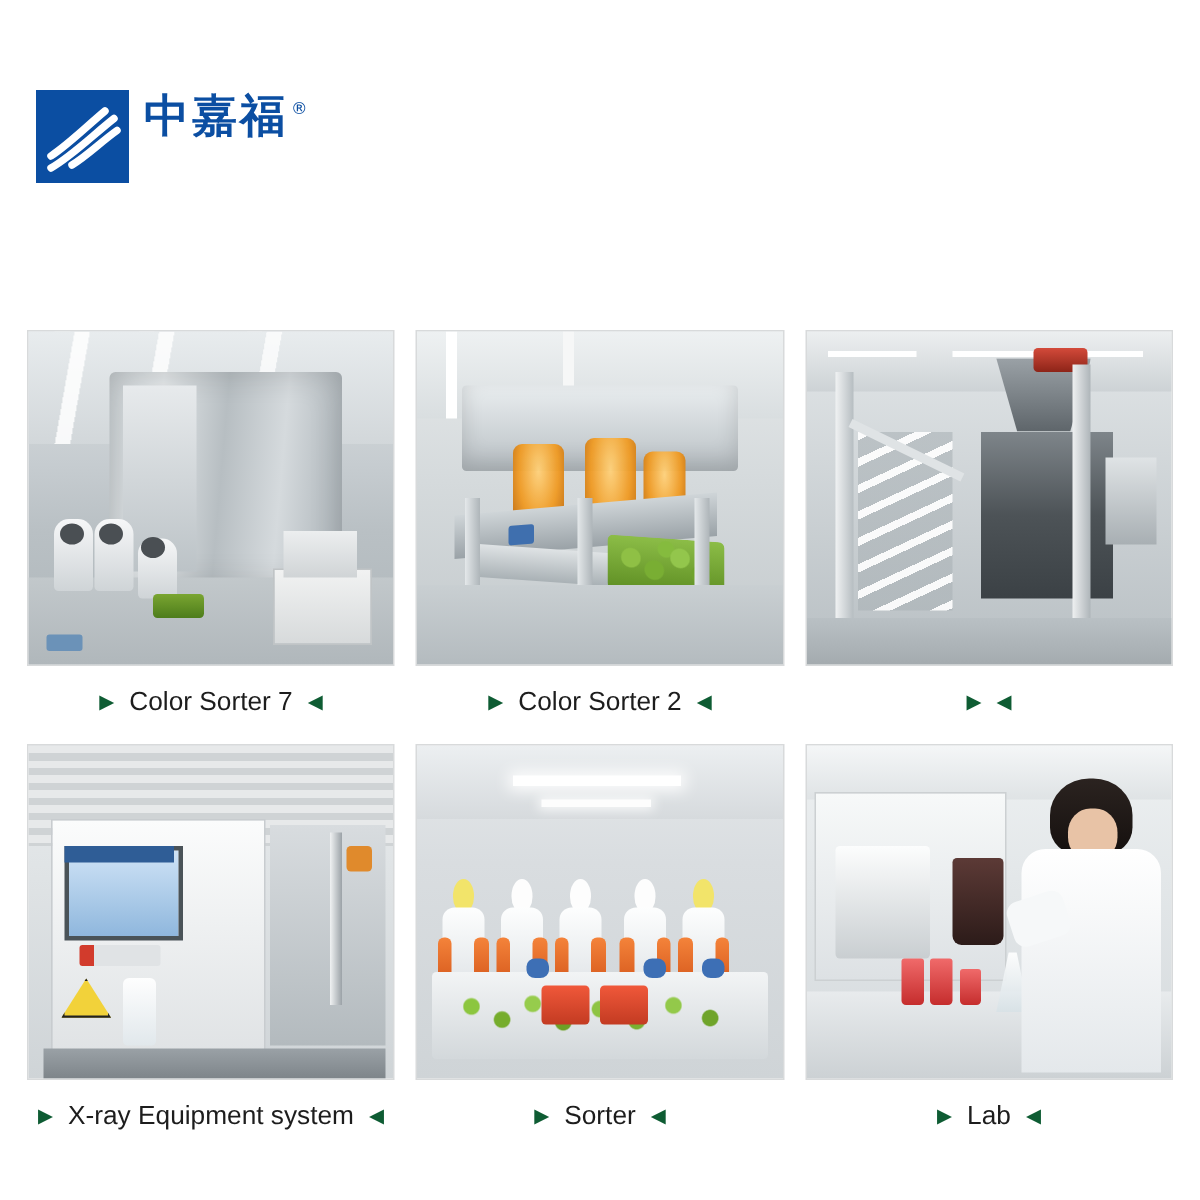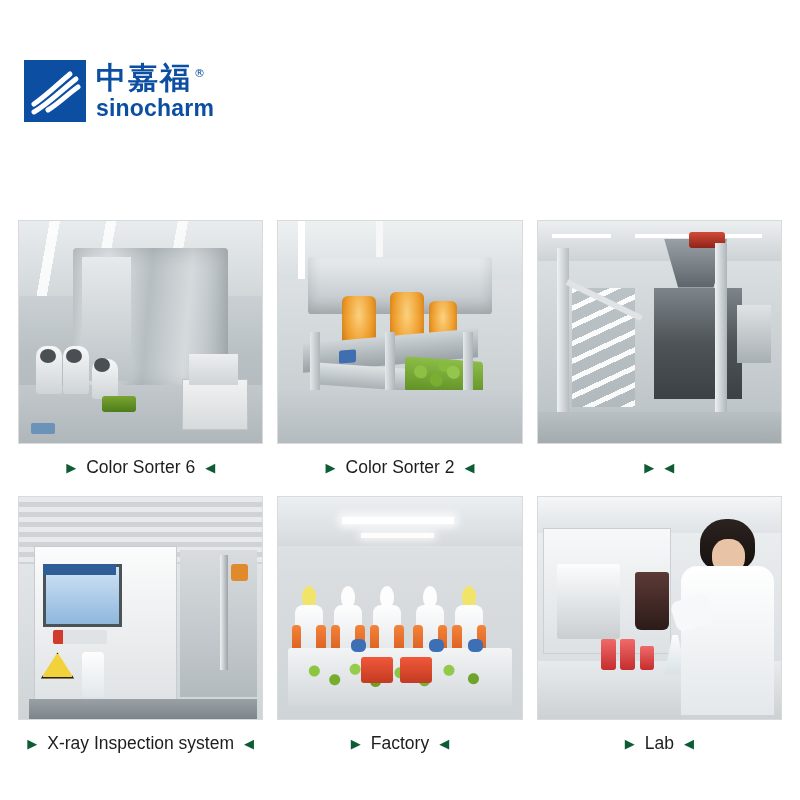--- a/index.html
+++ b/index.html
@@ -478,21 +478,20 @@
     <div id="logo-mark">
       <svg width="62" height="62" viewBox="0 0 62 62" aria-hidden="true">
         <rect x="0" y="0" width="62" height="62" fill="#0b4ea2"></rect>
         <path d="M10 44 C22 36 34 24 46 14" stroke="#ffffff" stroke-width="5" fill="none" stroke-linecap="round"></path>
         <path d="M10 52 C24 44 38 30 52 19" stroke="#ffffff" stroke-width="5" fill="none" stroke-linecap="round"></path>
         <path d="M24 50 C34 44 44 34 54 27" stroke="#ffffff" stroke-width="5" fill="none" stroke-linecap="round"></path>
       </svg>
     </div>
     <div id="logo-text">
       <div id="logo-cn"><span>中嘉福</span><span id="logo-reg">®</span></div>
-      <div id="logo-en">sinocharm</div>
     </div>
   </div>
 
 
   <div id="grid">
 
     <div class="cell">
       <div class="photo p1">
         <div class="ceil"></div>
         <div class="tunnel"></div>
@@ -504,21 +503,21 @@
         <div class="wh wh1"></div>
           <div class="wh wh2"></div>
           <div class="wh wh3"></div>
         <div class="crate"></div>
           <div class="crate2"></div>
         <div class="green"></div>
           <div class="blue"></div>
       </div>
       <div class="caption">
         <span class="tri">▶</span>
-        <span>Color Sorter 6</span>
+        <span>Color Sorter 7</span>
         <span class="tri">◀</span>
       </div>
     </div>
 
     <div class="cell">
       <div class="photo p2">
         <div class="ceil2"></div>
         <div class="hood"></div>
         <div class="amber1"></div>
           <div class="amber2"></div>
@@ -570,21 +569,21 @@
         <div class="body"></div>
         <div class="screen"></div>
         <div class="screenbar"></div>
         <div class="ctrl"></div>
         <div class="label"></div>
         <div class="bottle"></div>
         <div class="base"></div>
       </div>
       <div class="caption">
         <span class="tri">▶</span>
-        <span>X-ray Inspection system</span>
+        <span>X-ray Equipment system</span>
         <span class="tri">◀</span>
       </div>
     </div>
 
     <div class="cell">
       <div class="photo p5">
         <div class="ceil5"></div>
         <div class="tube"></div>
           <div class="tube2"></div>
         <div class="person pa">
@@ -620,21 +619,21 @@
         <div class="table5"></div>
         <div class="peas"></div>
         <div class="tray tray1"></div>
           <div class="tray tray2"></div>
         <div class="blueglove bg1"></div>
           <div class="blueglove bg2"></div>
           <div class="blueglove bg3"></div>
       </div>
       <div class="caption">
         <span class="tri">▶</span>
-        <span>Factory</span>
+        <span>Sorter</span>
         <span class="tri">◀</span>
       </div>
     </div>
 
     <div class="cell">
       <div class="photo p6">
         <div class="hood6"></div>
         <div class="cabinet"></div>
         <div class="instr"></div>
         <div class="dark6"></div>

